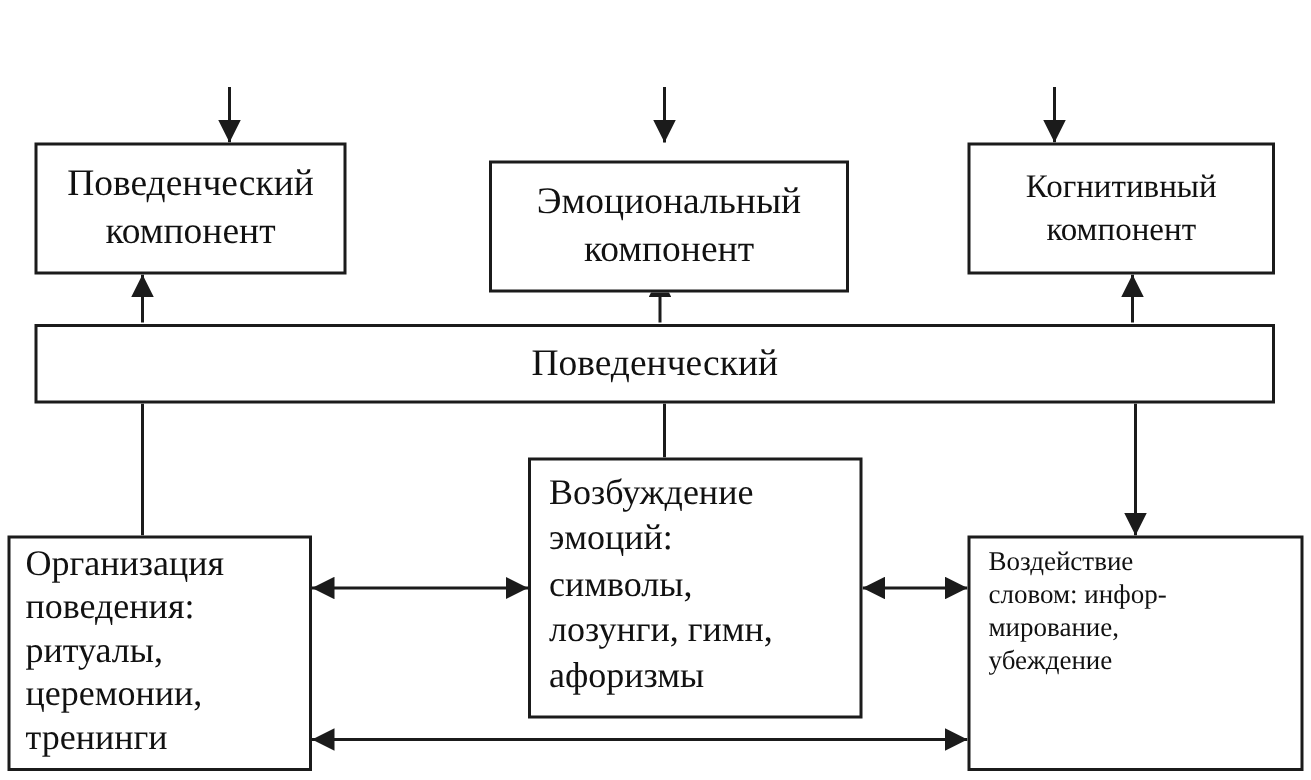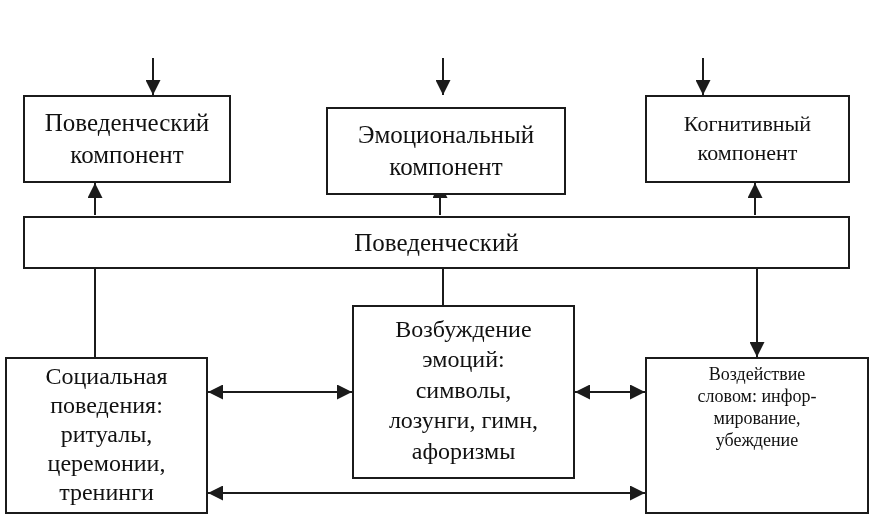--- a/index.html
+++ b/index.html
@@ -38,21 +38,21 @@
     white-space: pre-line;
   }
   .center {
     display: flex;
     align-items: center;
     justify-content: center;
     text-align: center;
   }
   .lefttext {
     display: block;
-    text-align: center;
+    text-align: left;
   }
   #node-social        { left: 79px;  top: 7px;   width: 661px; height: 51px;  font-size: 25px; }
   #node-behavioral    { left: 23px;  top: 95px;  width: 208px; height: 88px;  font-size: 25px; line-height: 1.3; }
   #node-emotional     { left: 326px; top: 95px;  width: 240px; height: 88px;  font-size: 25px; line-height: 1.3; margin-top: 12px; }
   #node-cognitive     { left: 645px; top: 95px;  width: 205px; height: 88px;  font-size: 22px; line-height: 1.3; }
   #node-prejudice     { left: 23px;  top: 216px; width: 827px; height: 53px;  font-size: 25px; }
   #node-behavior-org  { left: 5px;   top: 357px; width: 203px; height: 157px; font-size: 24px; line-height: 1.21; padding: 3px 10px; }
   #node-emotion-arousal { left: 352px; top: 305px; width: 223px; height: 174px; font-size: 24px; line-height: 1.27; padding: 7px 12px; }
   #node-word-influence  { left: 645px; top: 357px; width: 224px; height: 157px; font-size: 18px; line-height: 1.22; padding: 5px 12px; }
 </style>
@@ -86,21 +86,21 @@
 компонент</div>
 
   <div class="node center" id="node-emotional">Эмоциональный
 компонент</div>
 
   <div class="node center" id="node-cognitive">Когнитивный
 компонент</div>
 
   <div class="node center" id="node-prejudice">Поведенческий</div>
 
-  <div class="node lefttext" id="node-behavior-org">Социальная
+  <div class="node lefttext" id="node-behavior-org">Организация
 поведения:
 ритуалы,
 церемонии,
 тренинги</div>
 
   <div class="node lefttext" id="node-emotion-arousal">Возбуждение
 эмоций:
 символы,
 лозунги, гимн,
 афоризмы</div>

